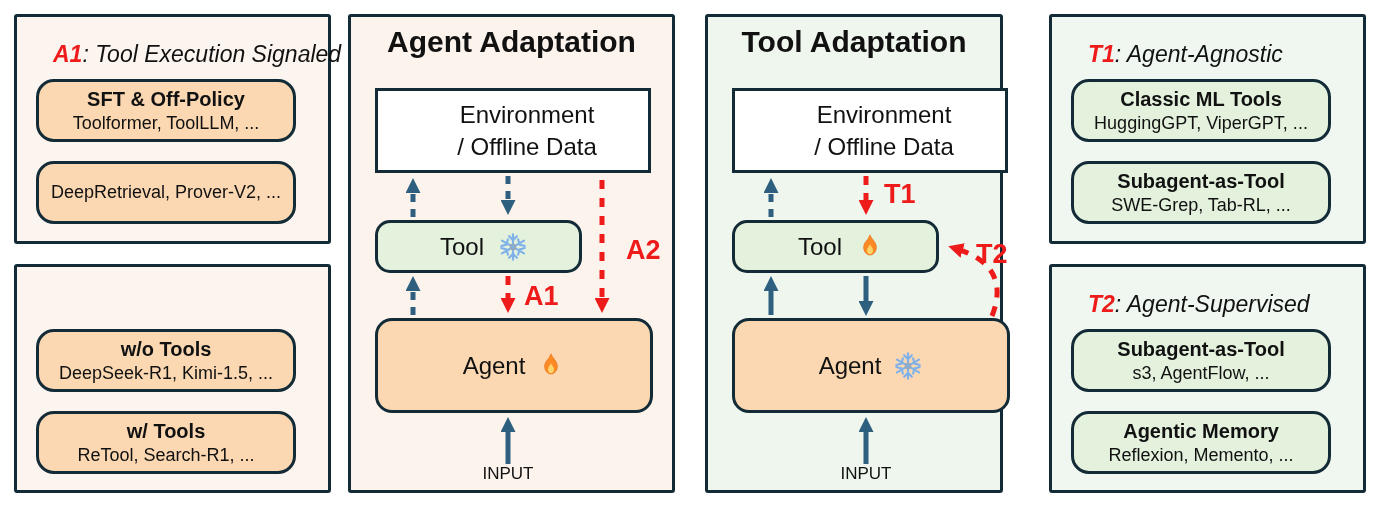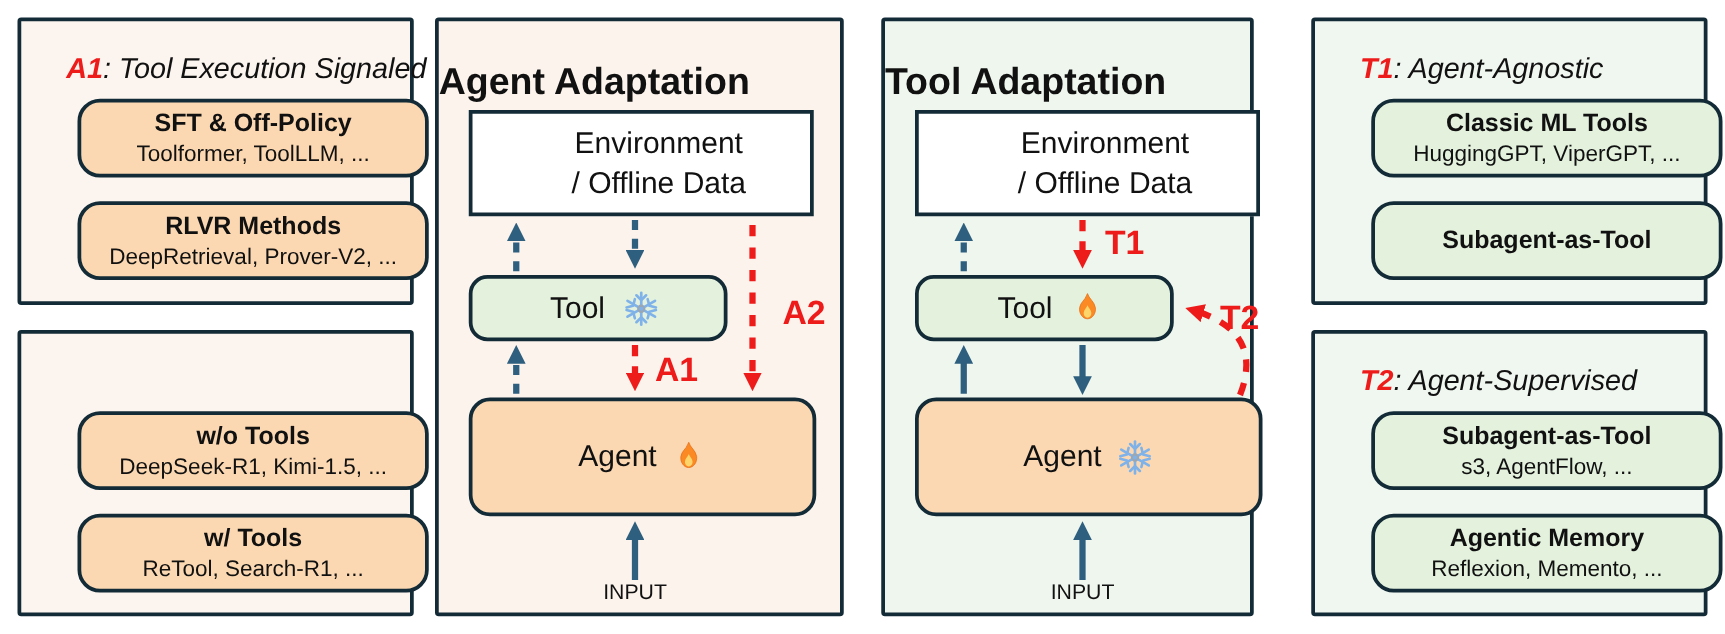--- a/index.html
+++ b/index.html
@@ -8,32 +8,32 @@
 
   .panel{position:absolute;border:3px solid #132B36;border-radius:3px;box-sizing:border-box;}
   .cream{background:#FCF4EE;}
   .cream2{background:#FCF3ED;}
   .green1{background:#F0F7F0;}
   .green2{background:#EEF6EE;}
 
   
   .side .heading{position:absolute;left:24px;top:12px;font-size:23px;font-weight:400;white-space:nowrap;margin:12px;font-style:italic;}
   .side .tag{color:#EE1B1B;font-weight:700;}
-  .pill{position:absolute;left:45px;width:281px;height:63px;border:3px solid #132B36;border-radius:18px;
+  .pill{position:absolute;left:19px;width:260px;height:63px;border:3px solid #132B36;border-radius:18px;
         box-sizing:border-box;display:flex;flex-direction:column;justify-content:center;align-items:center;
         text-align:right;line-height:1.25;}
   .pill.orange{background:#FBD8B2;}
   .pill.green{background:#E3F1DD;}
   .pill .pill-title{font-size:20px;font-weight:700;}
   .pill .pill-items{font-size:18px;}
   .pill-1{top:62px;}
   .pill-2{top:144px;}
 
   
-  .diagram .dtitle{position:absolute;left:0;right:0;top:32px;text-align:left;font-size:30px;font-weight:700;margin:0;}
+  .diagram .dtitle{position:absolute;left:0;right:0;top:8px;text-align:center;font-size:30px;font-weight:700;margin:0;}
   .node{position:absolute;border:3px solid #132B36;box-sizing:border-box;display:flex;align-items:center;justify-content:center;}
   .env{left:24px;top:71px;width:276px;height:85px;background:#ffffff;text-align:center;font-size:24px;line-height:1.3;padding-left:28px;}
   .toolbox{left:24px;top:203px;width:207px;height:53px;background:#E3F1DD;border-radius:15px;font-size:24px;gap:14px;padding-left:11px;}
   .agentbox{left:24px;top:301px;width:278px;height:95px;background:#FBD8B2;border-radius:17px;font-size:24px;gap:12px;}
   .overlay{position:absolute;left:0;top:0;pointer-events:none;}
   .alabel{position:absolute;color:#EE1B1B;font-size:27px;font-weight:700;white-space:nowrap;}
   .inputlabel{position:absolute;top:447px;font-size:17px;transform:translateX(-50%);white-space:nowrap;}
   .icon{display:inline-block;vertical-align:middle;}
 </style>
 </head>
@@ -41,21 +41,20 @@
 
 <div class="stage">
 
   <section class="panel side cream" style="left:14px;top:14px;width:317px;height:230px;">
     <h2 class="heading"><span class="tag">A1</span><span>: Tool Execution Signaled</span></h2>
     <div class="pill orange pill-1">
       <div class="pill-title">SFT &amp; Off-Policy</div>
       <div class="pill-items">Toolformer, ToolLLM, ...</div>
     </div>
     <div class="pill orange pill-2">
-      <div class="pill-title">RLVR Methods</div>
       <div class="pill-items">DeepRetrieval, Prover-V2, ...</div>
     </div>
   </section>
 
   <section class="panel side cream" style="left:14px;top:264px;width:317px;height:229px;">
     <div class="pill orange pill-1">
       <div class="pill-title">w/o Tools</div>
       <div class="pill-items">DeepSeek-R1, Kimi-1.5, ...</div>
     </div>
     <div class="pill orange pill-2">
@@ -181,20 +180,21 @@
   </section>
 
   <section class="panel side green1" style="left:1049px;top:14px;width:317px;height:230px;">
     <h2 class="heading"><span class="tag">T1</span><span>: Agent-Agnostic</span></h2>
     <div class="pill green pill-1">
       <div class="pill-title">Classic ML Tools</div>
       <div class="pill-items">HuggingGPT, ViperGPT, ...</div>
     </div>
     <div class="pill green pill-2">
       <div class="pill-title">Subagent-as-Tool</div>
+      <div class="pill-items">SWE-Grep, Tab-RL, ...</div>
     </div>
   </section>
 
   <section class="panel side green1" style="left:1049px;top:264px;width:317px;height:229px;">
     <h2 class="heading"><span class="tag">T2</span><span>: Agent-Supervised</span></h2>
     <div class="pill green pill-1">
       <div class="pill-title">Subagent-as-Tool</div>
       <div class="pill-items">s3, AgentFlow, ...</div>
     </div>
     <div class="pill green pill-2">

